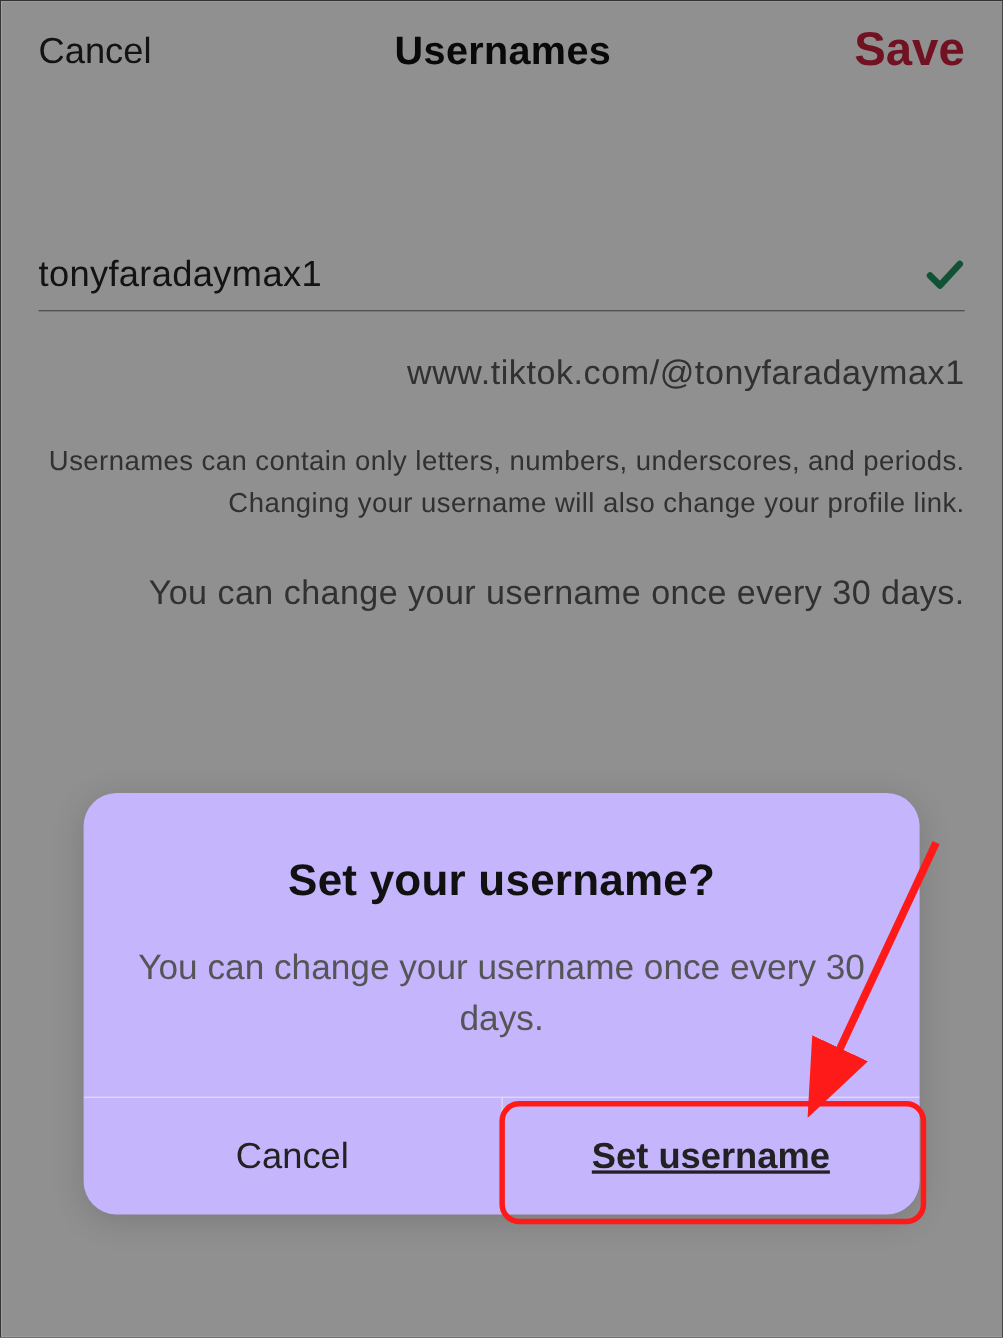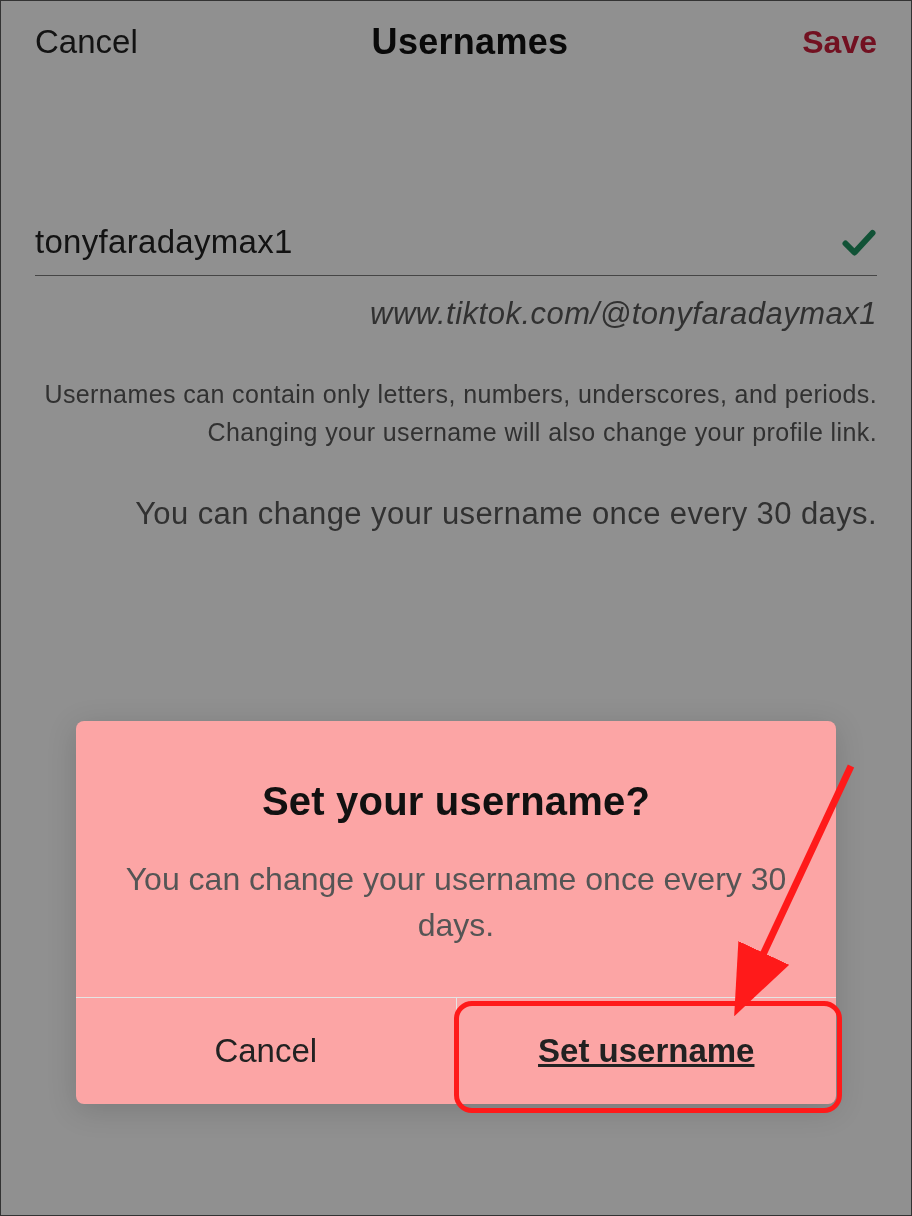--- a/index.html
+++ b/index.html
@@ -27,21 +27,21 @@
       font-size: 33px;
       color: #222;
     }
     .header-title {
       font-size: 36px;
       font-weight: 700;
       color: #111;
       letter-spacing: 0.3px;
     }
     .header-right {
-      font-size: 32px;
+      font-size: 43px;
       font-weight: 600;
       color: #c41e3a;
     }
     .content {
       padding: 150px 34px 0 34px;
       text-align: right;
     }
     .input-row {
       display: flex;
       align-items: center;
@@ -53,25 +53,24 @@
       font-size: 33px;
       color: #222;
       letter-spacing: 0.3px;
     }
     .check-icon {
       width: 36px;
       height: 36px;
       color: #1e8e5e;
     }
     .profile-link {
-      margin-top: 20px;
+      margin-top: 38px;
       font-size: 31px;
       color: #555;
       letter-spacing: 0.5px;
-      font-style: italic;
     }
     .help-text {
       margin-top: 44px;
       font-size: 25px;
       line-height: 1.5;
       color: #555;
       letter-spacing: 0.4px;
     }
     .help-text2 {
       margin-top: 40px;
@@ -84,22 +83,22 @@
       position: absolute;
       inset: 0;
       background: rgba(0,0,0,0.42);
       z-index: 10;
     }
     .dialog {
       position: absolute;
       left: 75px;
       right: 75px;
       top: 720px;
-      background: #fca5a5;
-      border-radius: 8px;
+      background: #c4b5fd;
+      border-radius: 30px;
       z-index: 20;
       box-shadow: 0 6px 30px rgba(0,0,0,0.15);
       overflow: hidden;
     }
     .dialog-body {
       padding: 58px 40px 48px 40px;
       text-align: center;
     }
     .dialog-title {
       font-size: 40px;

